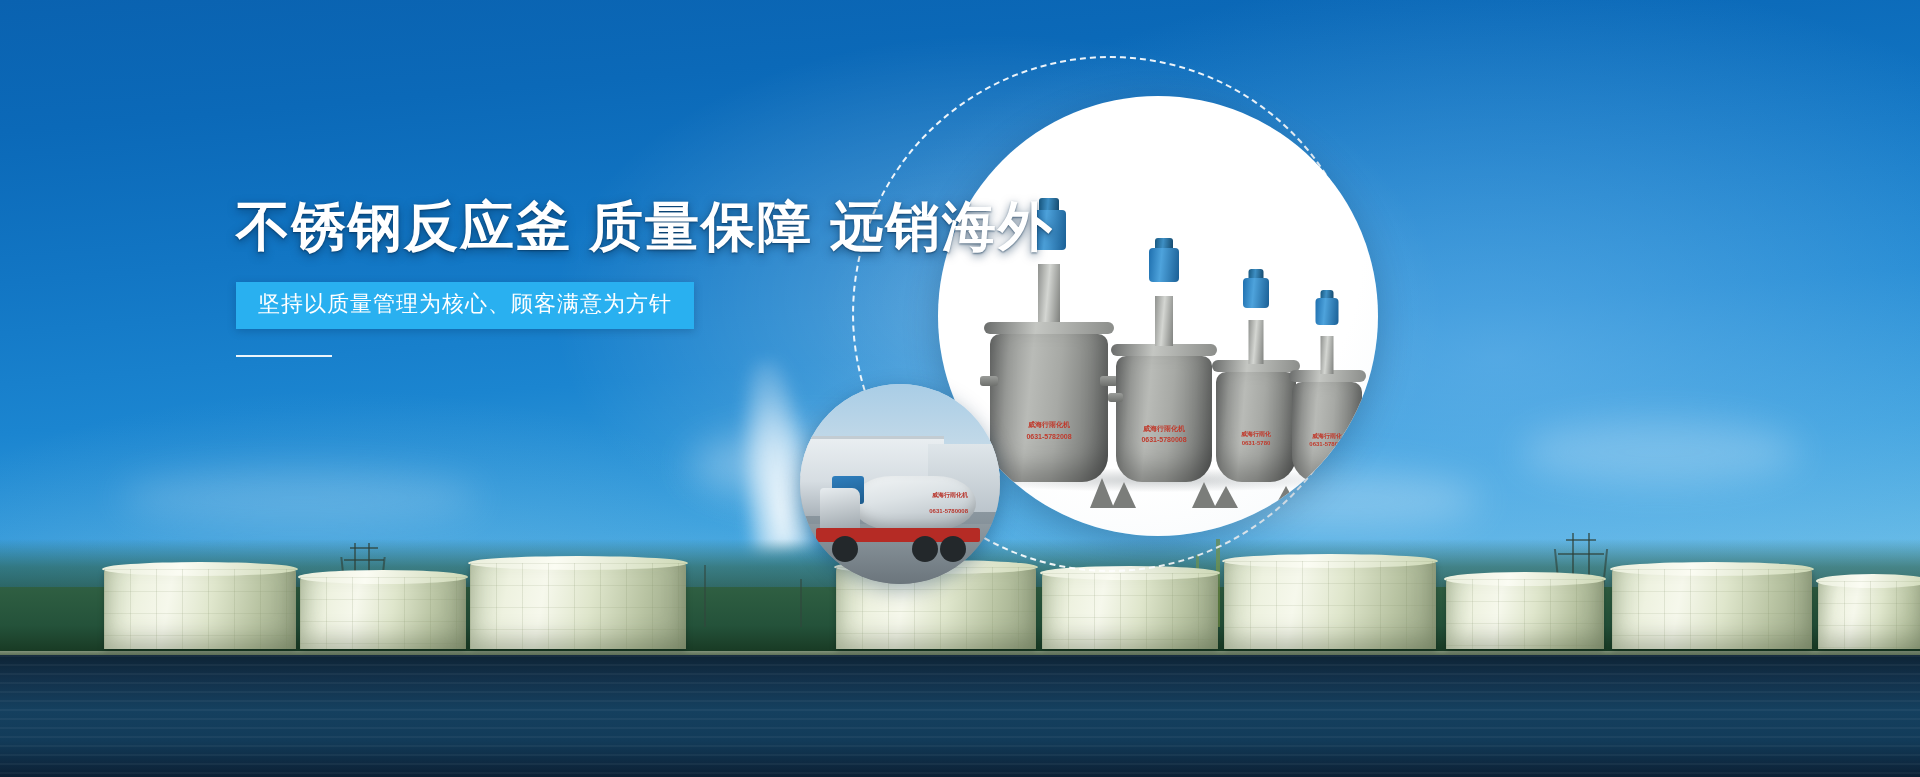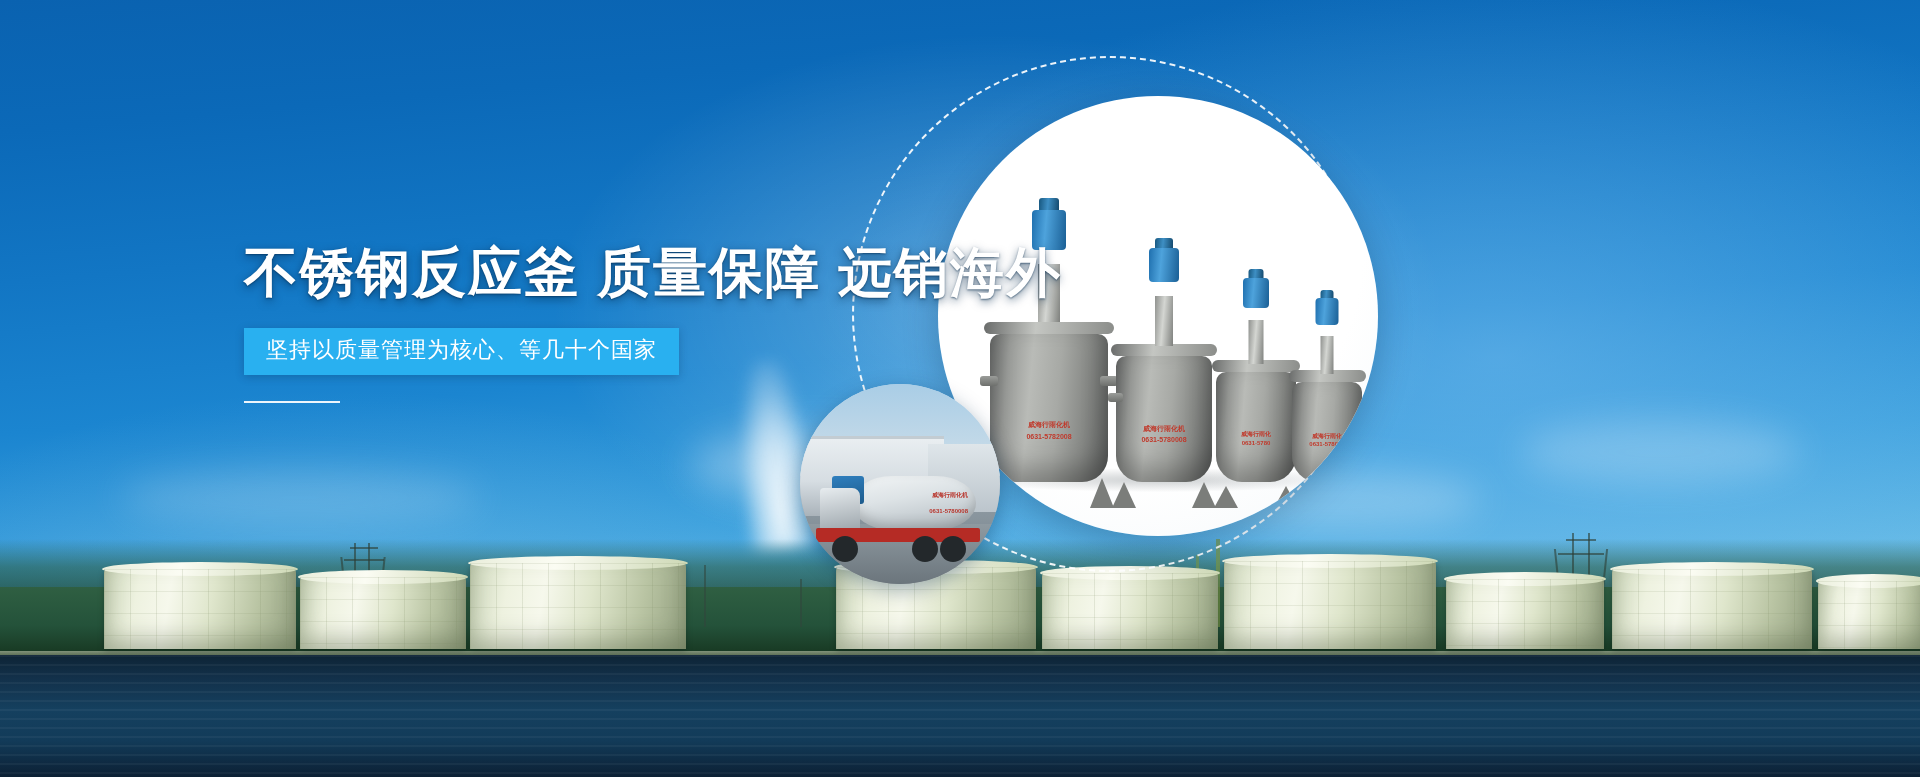--- a/index.html
+++ b/index.html
@@ -72,21 +72,21 @@
   .reflect{
     position:absolute;bottom:54px;
     background:linear-gradient(180deg, rgba(225,233,205,.30) 0%, rgba(190,205,165,.10) 60%, rgba(190,205,165,0) 100%);
     filter:blur(2px);
   }
   
   .tower{position:absolute;bottom:150px;width:2px;background:rgba(50,70,60,.55);}
   .pylon{position:absolute;bottom:150px;}
   .pylon i{position:absolute;bottom:0;width:2px;background:rgba(45,62,52,.6);}
   
-  .copy{position:absolute;left:244px;top:196px;width:720px;z-index:6;margin-top:46px;}
+  .copy{position:absolute;left:236px;top:196px;width:720px;z-index:6;}
   .headline{
     margin:0;color:#ffffff;font-size:54px;line-height:1.12;font-weight:700;
     letter-spacing:2px;
     text-shadow:0 3px 10px rgba(4,40,74,.55), 0 1px 2px rgba(4,40,74,.6);
     white-space:nowrap;
   }
   .subbar{
     display:inline-block;margin-top:26px;padding:9px 22px 11px 22px;
     background:#29b0f0;color:#ffffff;font-size:22px;line-height:1.2;letter-spacing:1px;
     box-shadow:0 2px 8px rgba(4,40,74,.25);
@@ -321,17 +321,17 @@
     <div class="f-chassis"></div>
     <div class="f-wheel" style="left:16%;"></div>
     <div class="f-wheel" style="left:56%;"></div>
     <div class="f-wheel" style="left:70%;"></div>
     <div class="f-label">威海行雨化机</div>
     <div class="f-label" style="top:62%;">0631-5780008</div>
   </div>
 
   <div class="copy">
     <h1 class="headline">不锈钢反应釜 质量保障 远销海外</h1>
-    <div class="subbar">坚持以质量管理为核心、等几十个国家</div>
+    <div class="subbar">坚持以质量管理为核心、顾客满意为方针</div>
     <div class="divider"></div>
   </div>
 
 </div>
 
 </body></html>

